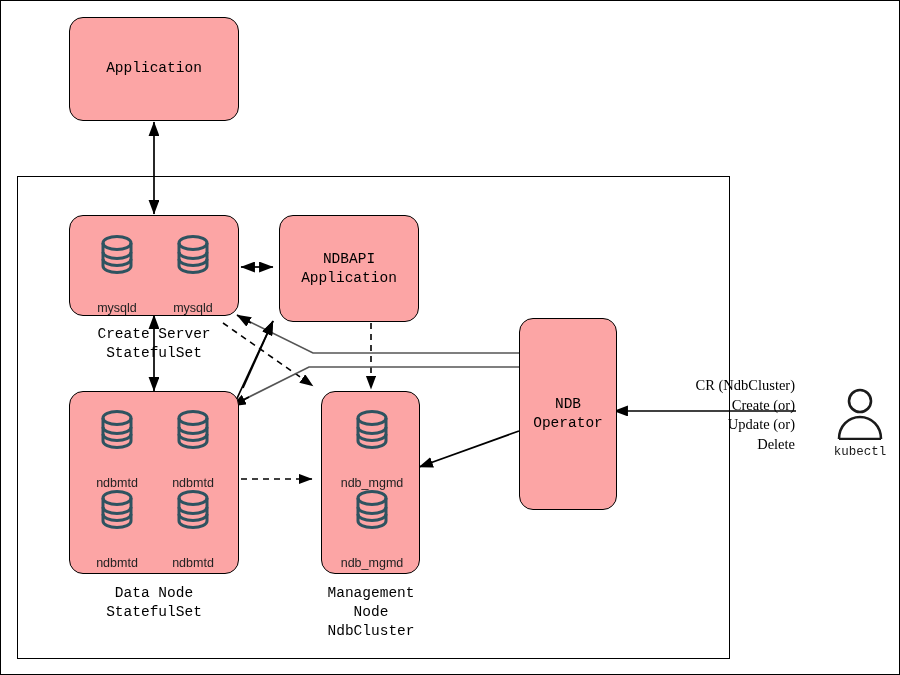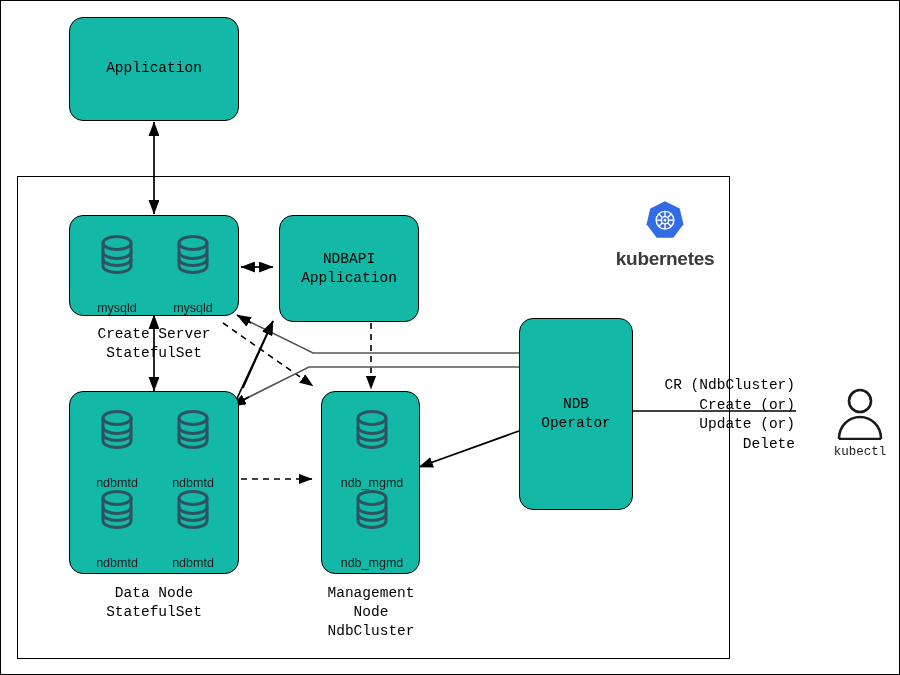--- a/index.html
+++ b/index.html
@@ -22,21 +22,21 @@
     left: 0;
     top: 0;
     width: 900px;
     height: 675px;
     overflow: visible;
   }
   .node-box {
     position: absolute;
     border: 1.6px solid #000000;
     border-radius: 14px;
-    background: #14b8a6;
+    background: #fca5a5;
     box-sizing: border-box;
   }
   .box-title {
     position: absolute;
     width: 100%;
     left: 0;
     text-align: center;
     font-family: "Liberation Mono", "DejaVu Sans Mono", monospace;
     font-size: 14.5px;
     color: #000000;
@@ -85,21 +85,21 @@
   .kubectl-label {
     font-family: "Liberation Mono", "DejaVu Sans Mono", monospace;
     font-size: 12.5px;
     color: #1a1a1a;
     display: block;
     margin-top: 0px;
   }
   .cr-text {
     position: absolute;
     text-align: right;
-    font-family: Liberation Mono, monospace;
+    font-family: Liberation Serif, serif;
     font-size: 14.5px;
     color: #000000;
     line-height: 19.5px;
     white-space: pre-line;
   }
   .outer-k8s {
     position: absolute;
     border: 1.6px solid #000000;
     background: transparent;
     box-sizing: border-box;
@@ -263,44 +263,25 @@
           <path d="M7,27 C7,30.6 13.3,33.5 21,33.5 C28.7,33.5 35,30.6 35,27"></path>
         </g>
       </svg>
       <span class="db-label">ndb_mgmd</span>
     </div>
   </div>
   <div class="caption" style="left:300px; top:583px; width:140px;">Management
 Node
 NdbCluster</div>
 
-  <div class="node-box" style="left:518px; top:317px; width:114px; height:192px;">
+  <div class="node-box" style="left:518px; top:317px; width:98px; height:192px;">
     <div class="box-title" style="top:76px;">NDB
 Operator</div>
   </div>
 
-  <div class="k8s-logo" style="left:600px; top:199px; width:128px;">
-    <svg width="42" height="42" viewBox="0 0 100 100" xmlns="http://www.w3.org/2000/svg">
-      <polygon points="50,3 85,20 94,58 70,90 30,90 6,58 15,20" fill="#326CE5"></polygon>
-      <g stroke="#ffffff" stroke-width="3.4" fill="none">
-        <circle cx="50" cy="48" r="21"></circle>
-        <circle cx="50" cy="48" r="8.5"></circle>
-        <line x1="50" y1="27" x2="50" y2="39.5"></line>
-        <line x1="50" y1="56.5" x2="50" y2="69"></line>
-        <line x1="29" y1="48" x2="41.5" y2="48"></line>
-        <line x1="58.5" y1="48" x2="71" y2="48"></line>
-        <line x1="35.2" y1="33.2" x2="44" y2="42"></line>
-        <line x1="56" y1="54" x2="64.8" y2="62.8"></line>
-        <line x1="64.8" y1="33.2" x2="56" y2="42"></line>
-        <line x1="44" y1="54" x2="35.2" y2="62.8"></line>
-      </g>
-      <circle cx="50" cy="48" r="3.2" fill="#ffffff"></circle>
-    </svg>
-    <span class="k8s-word">kubernetes</span>
-  </div>
 
   <div class="cr-text" style="left:622px; top:375px; width:172px;">CR (NdbCluster)
 Create (or)
 Update (or)
 Delete</div>
 
   <div class="kubectl-wrap" style="left:814px; top:387px;">
     <svg width="48" height="52" viewBox="0 0 48 52" xmlns="http://www.w3.org/2000/svg">
       <circle cx="24" cy="13" r="11" fill="none" stroke="#1a1a1a" stroke-width="2.6"></circle>
       <path d="M3,51 C3,38 12.4,29 24,29 C35.6,29 45,38 45,51" fill="none" stroke="#1a1a1a" stroke-width="2.6"></path>

